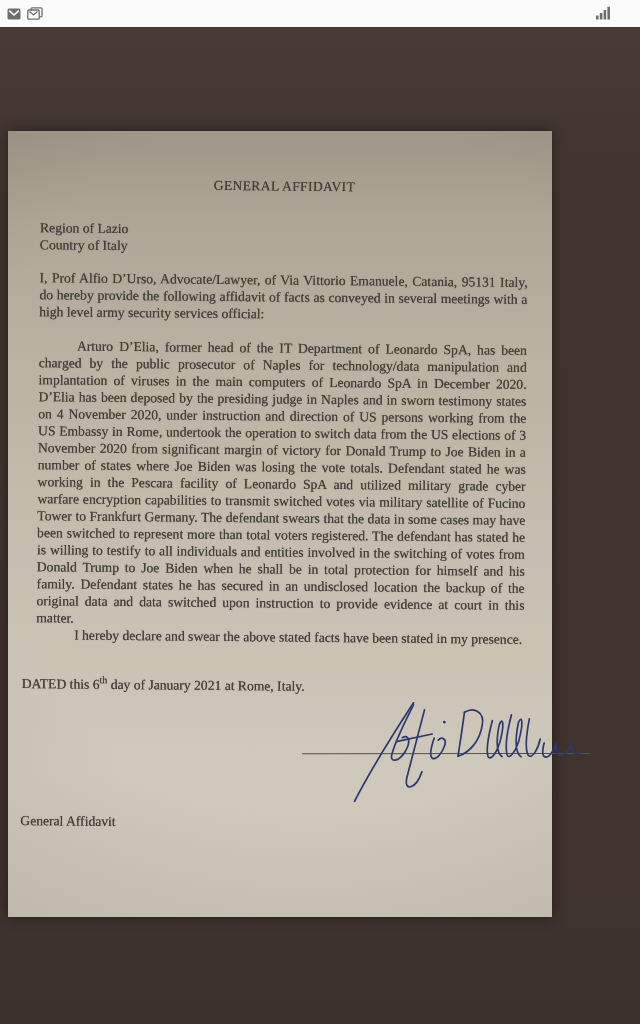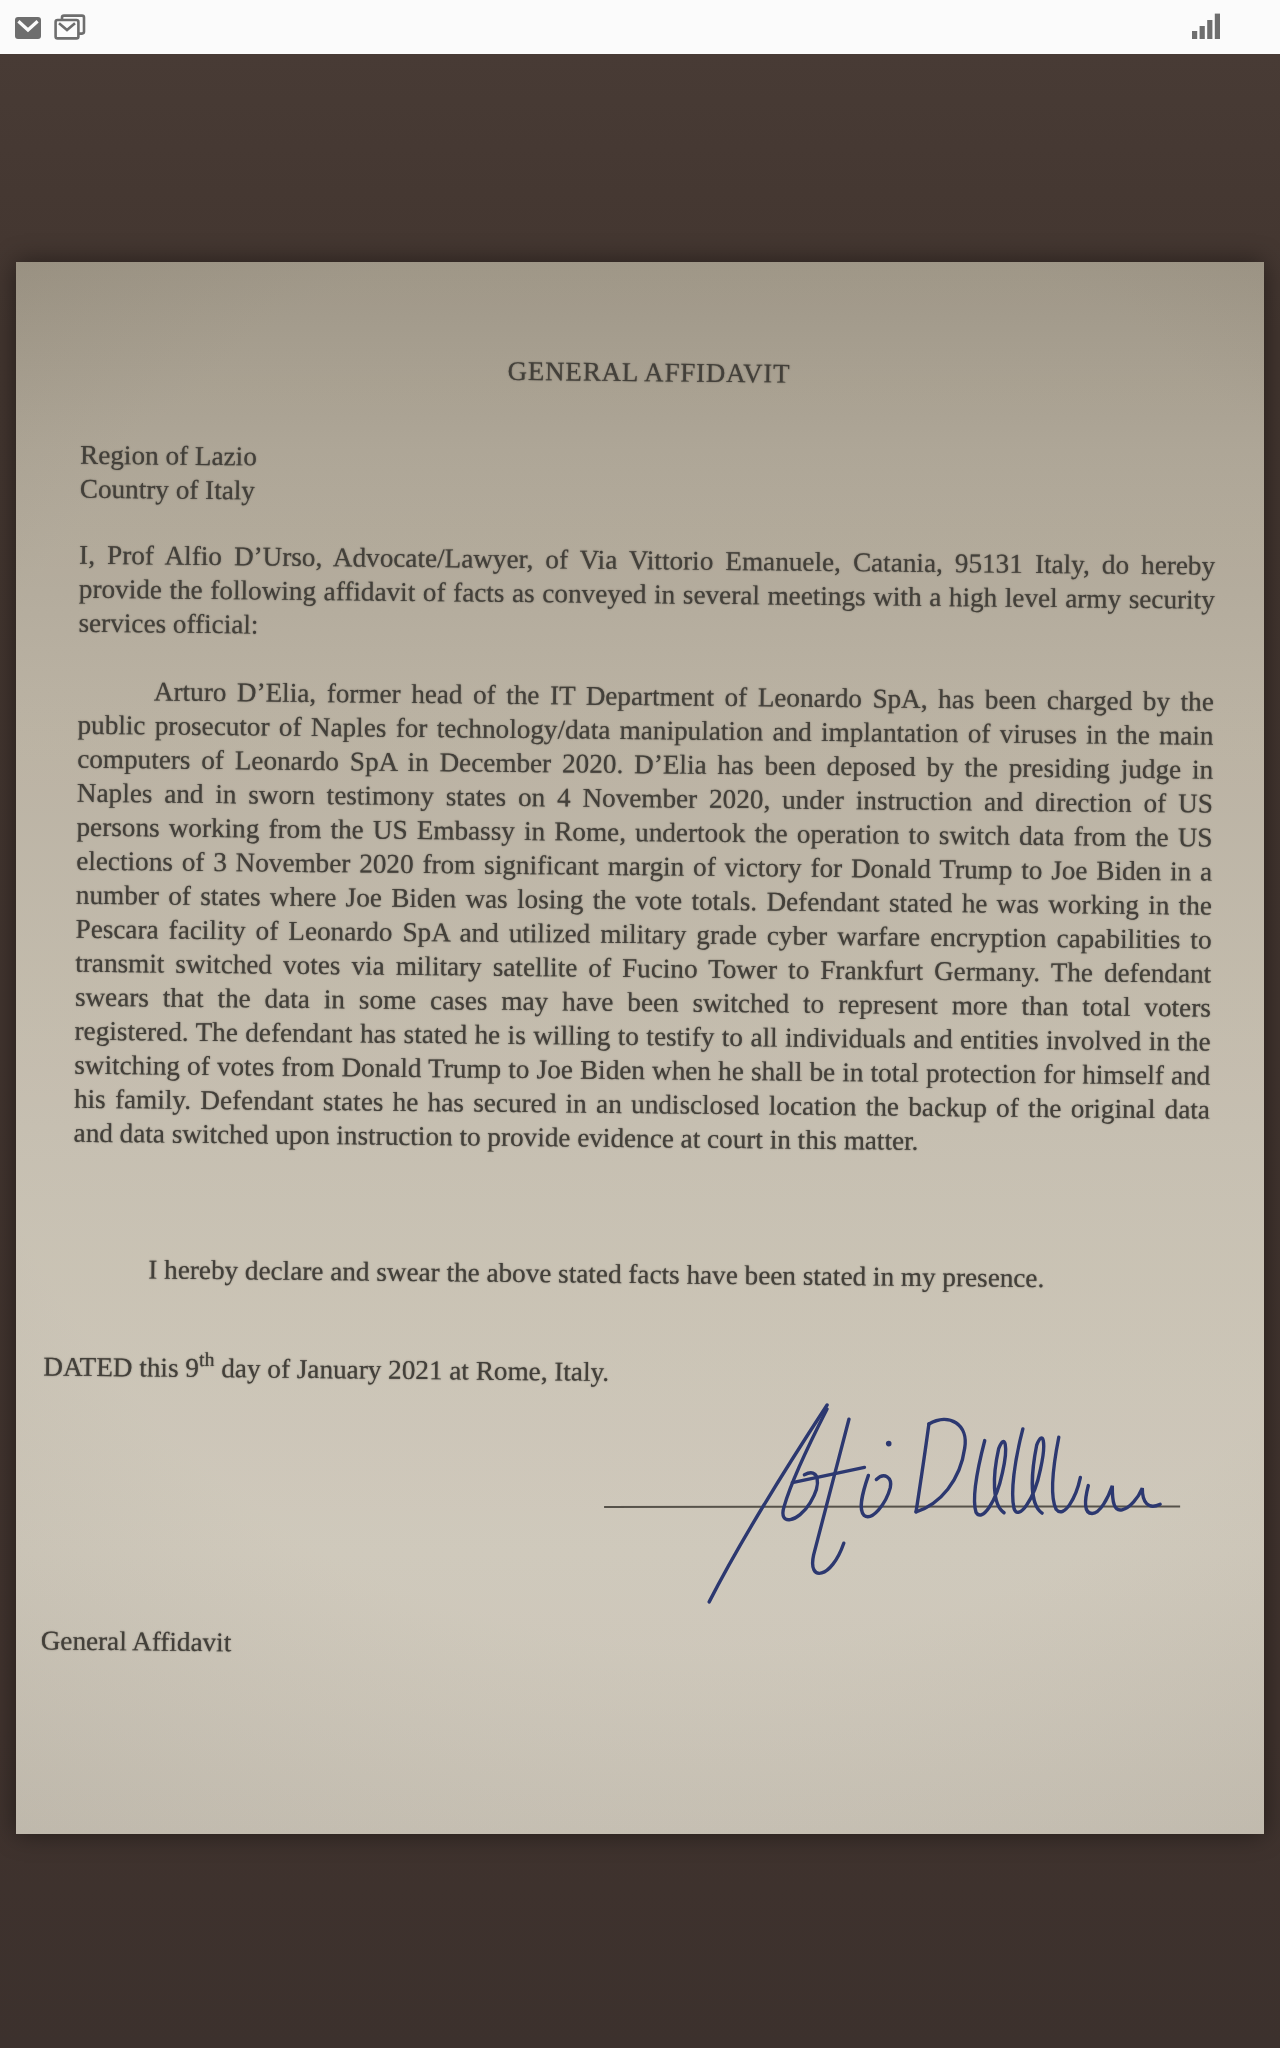--- a/index.html
+++ b/index.html
@@ -16,21 +16,21 @@
   .sb-left{display:flex;align-items:center;gap:6px;}
   .sb-right{display:flex;align-items:center;gap:5px;flex-direction:column;}
   .sb-text{color:#676767;font-size:15px;letter-spacing:.2px;white-space:nowrap;}
   .sb-right svg,.sb-left svg{display:block;}
   
   .viewer{
     position:absolute;top:27px;left:0;width:640px;height:997px;
     background:linear-gradient(180deg,#483b35 0%,#42352f 14%,#40332e 84%,#3c312d 100%);
   }
   .doc{
-    position:absolute;left:8px;top:104px;width:624px;height:786px;
+    position:absolute;left:8px;top:104px;width:544px;height:786px;
     background:
       radial-gradient(150% 115% at 55% 42%, rgba(255,255,255,0.10) 40%, rgba(30,22,14,0.16) 100%),
       linear-gradient(180deg,#948b7a 0%,#a59c8b 12%,#b3aa99 30%,#c0b8a8 55%,#cac3b4 82%,#c5beb0 100%);
     box-shadow:0 0 12px rgba(0,0,0,.45);
   }
   .doc-text{
     position:absolute;inset:0;
     transform:rotate(.55deg);transform-origin:40% 40%;
     color:#43403a;font-family:"Liberation Serif",serif;
     font-size:13.6px;line-height:17px;
@@ -120,21 +120,21 @@
         <div>Region of Lazio</div>
         <div>Country of Italy</div>
       </div>
 
       <div class="block intro">I, Prof Alfio D’Urso, Advocate/Lawyer, of Via Vittorio Emanuele, Catania, 95131 Italy, do hereby provide the following affidavit of facts as conveyed in several meetings with a high level army security services official:</div>
 
       <div class="block mainp">Arturo D’Elia, former head of the IT Department of Leonardo SpA, has been charged by the public prosecutor of Naples for technology/data manipulation and implantation of viruses in the main computers of Leonardo SpA in December 2020. D’Elia has been deposed by the presiding judge in Naples and in sworn testimony states on 4 November 2020, under instruction and direction of US persons working from the US Embassy in Rome, undertook the operation to switch data from the US elections of 3 November 2020 from significant margin of victory for Donald Trump to Joe Biden in a number of states where Joe Biden was losing the vote totals. Defendant stated he was working in the Pescara facility of Leonardo SpA and utilized military grade cyber warfare encryption capabilities to transmit switched votes via military satellite of Fucino Tower to Frankfurt Germany. The defendant swears that the data in some cases may have been switched to represent more than total voters registered. The defendant has stated he is willing to testify to all individuals and entities involved in the switching of votes from Donald Trump to Joe Biden when he shall be in total protection for himself and his family. Defendant states he has secured in an undisclosed location the backup of the original data and data switched upon instruction to provide evidence at court in this matter.</div>
 
       <div class="block decl">I hereby declare and swear the above stated facts have been stated in my presence.</div>
 
-      <div class="block dated"><span>DATED this 9</span><sup>th</sup><span> day of January 2021 at Rome, Italy.</span></div>
+      <div class="block dated"><span>DATED this 6</span><sup>th</sup><span> day of January 2021 at Rome, Italy.</span></div>
 
       <div class="sig">
         <svg width="310" height="110" viewBox="0 0 310 110">
           <line x1="10" y1="57" x2="298" y2="54" stroke="#56524a" stroke-width="1"></line>
           <g fill="none" stroke="#2c3870" stroke-width="1.7" stroke-linecap="round">
             <path d="M 63,104 C 80,70 105,30 121,5"></path>
             <path d="M 121,7 C 112,25 103,45 100,56 C 97,66 107,64 113,54 C 119,44 117,36 110,40"></path>
             <path d="M 132,12 C 126,36 119,64 115,80 C 112,94 124,92 130,74"></path>
             <path d="M 104,44 L 140,36"></path>
             <path d="M 142,40 C 139,49 137,57 140,60 C 144,63 151,54 153,46 C 154,41 150,38 146,42"></path>

